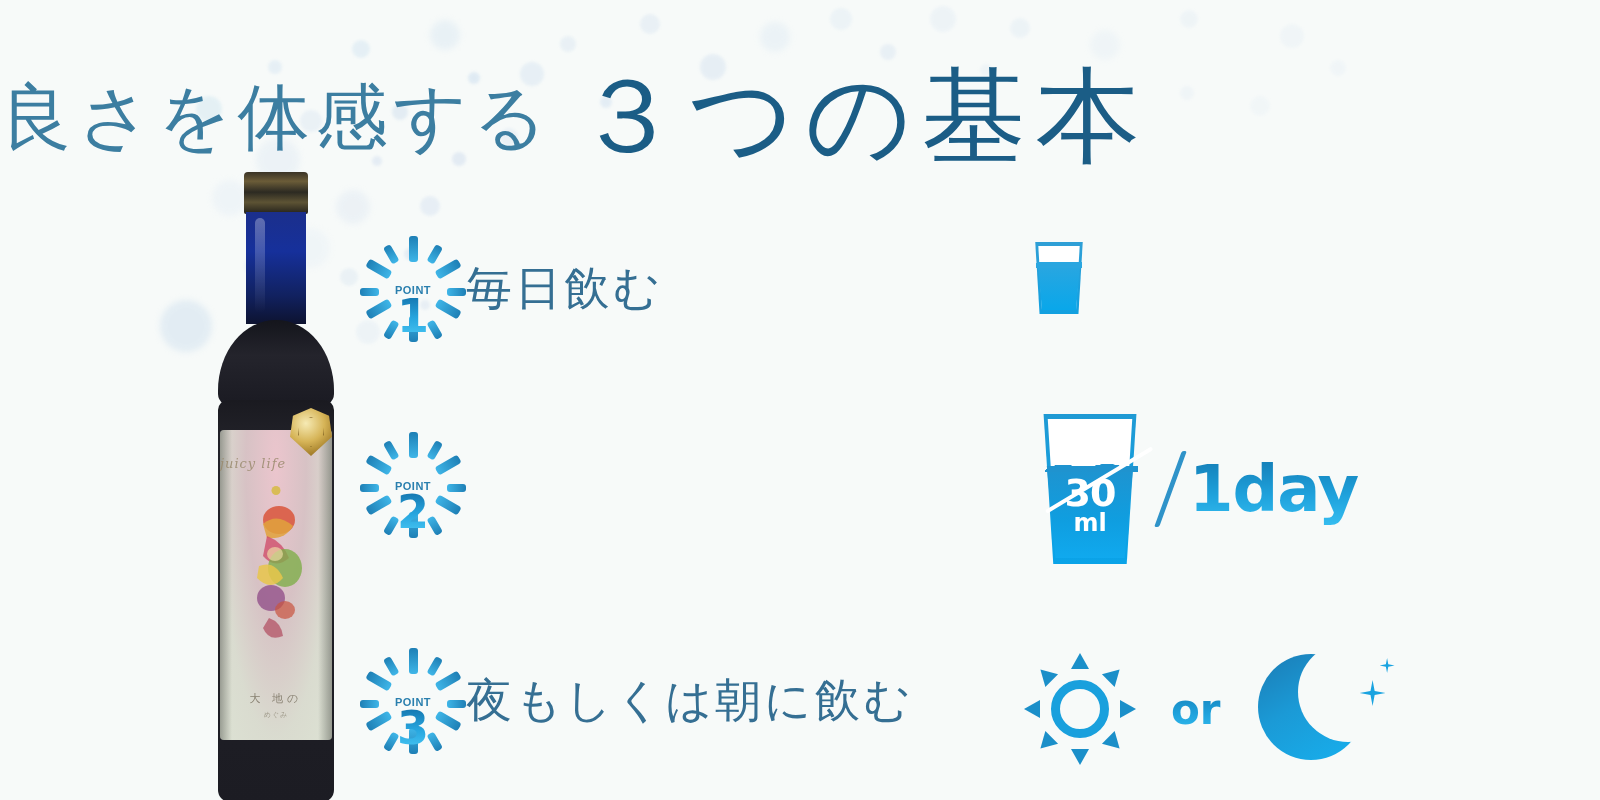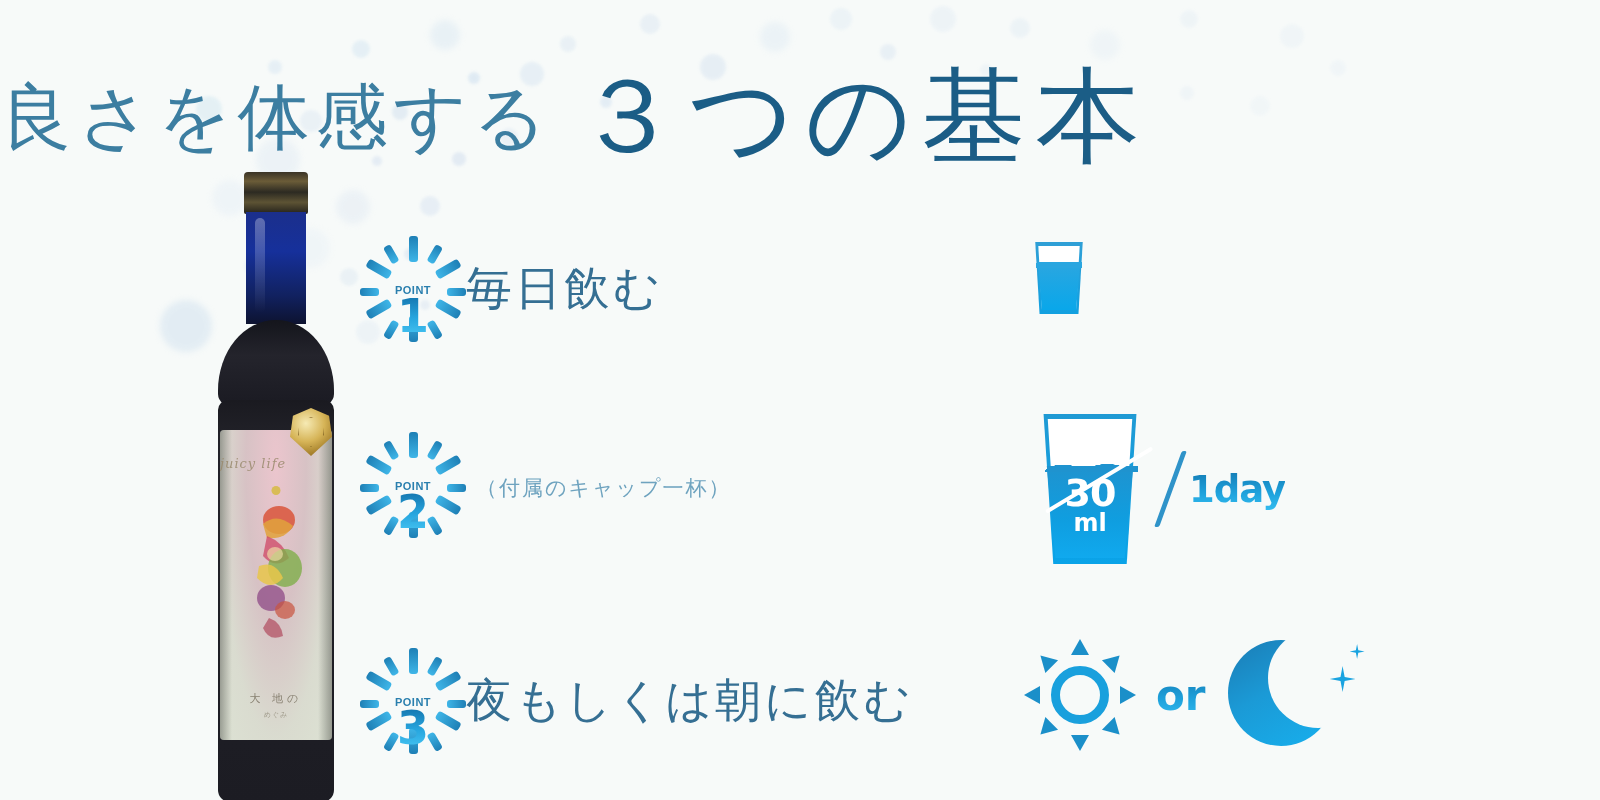--- a/index.html
+++ b/index.html
@@ -147,31 +147,31 @@
   .copy .ln { font-size:46px; letter-spacing:3px; line-height:1.22; white-space:nowrap; }
   .copy .note {
     font-size:21px; letter-spacing:2px; color:#6ea3bf;
     margin-top:6px; margin-left:10px; white-space:nowrap;
   }
 
   
   .cluster { position:absolute; display:flex; align-items:center; }
   #cluster1 { left:1032px; top:242px; }
   #cluster2 { left:1036px; top:414px; }
-  #cluster3 { left:1024px; top:636px; }
+  #cluster3 { left:1024px; top:650px;gap:15px; }
 
   .word {
     font-family:"DejaVu Sans", sans-serif;
     font-weight:bold;
     background:linear-gradient(180deg,#1277b0 0%,#1fa3dd 60%,#35bdf0 100%);
     -webkit-background-clip:text; background-clip:text; color:transparent;
     letter-spacing:-1px;
   }
   #everyday-word { font-size:66px; margin-left:16px; }
-  #oneday-word { font-size:37px; margin-left:12px; }
+  #oneday-word { font-size:64px; margin-left:12px; }
   #or-word { font-size:42px; margin:0 20px; letter-spacing:0; }
 
   
   .glass-sm { position:relative; width:54px; height:72px; flex:0 0 54px; }
   .glass-sm .goutline {
     position:absolute; inset:0;
     clip-path:polygon(6% 0%, 94% 0%, 86% 100%, 14% 100%);
     background:linear-gradient(180deg,#2f9fd6,#12a0e0);
   }
   .glass-sm .ginner {
@@ -384,21 +384,20 @@
         <div class="ray s" style="transform: rotate(90deg); transform-origin: 50% 53px;"></div>
         <div class="ray" style="transform: rotate(60deg); transform-origin: 50% 53px;"></div>
         <div class="ray s" style="transform: rotate(30deg); transform-origin: 50% 53px;"></div>
         <div class="ray" style="transform: rotate(0deg); transform-origin: 50% 53px;"></div>
       <div class="core">
         <div class="ptxt">POINT</div>
         <div class="pnum">2</div>
       </div>
     </div>
     <div class="copy">
-      <div class="note">（付属のキャップ一杯）</div>
     </div>
   </div>
 
   <div class="row" id="row3">
     <div class="badge">
         <div class="ray s" style="transform: rotate(330deg); transform-origin: 50% 53px;"></div>
         <div class="ray" style="transform: rotate(300deg); transform-origin: 50% 53px;"></div>
         <div class="ray s" style="transform: rotate(270deg); transform-origin: 50% 53px;"></div>
         <div class="ray" style="transform: rotate(240deg); transform-origin: 50% 53px;"></div>
         <div class="ray s" style="transform: rotate(210deg); transform-origin: 50% 53px;"></div>

